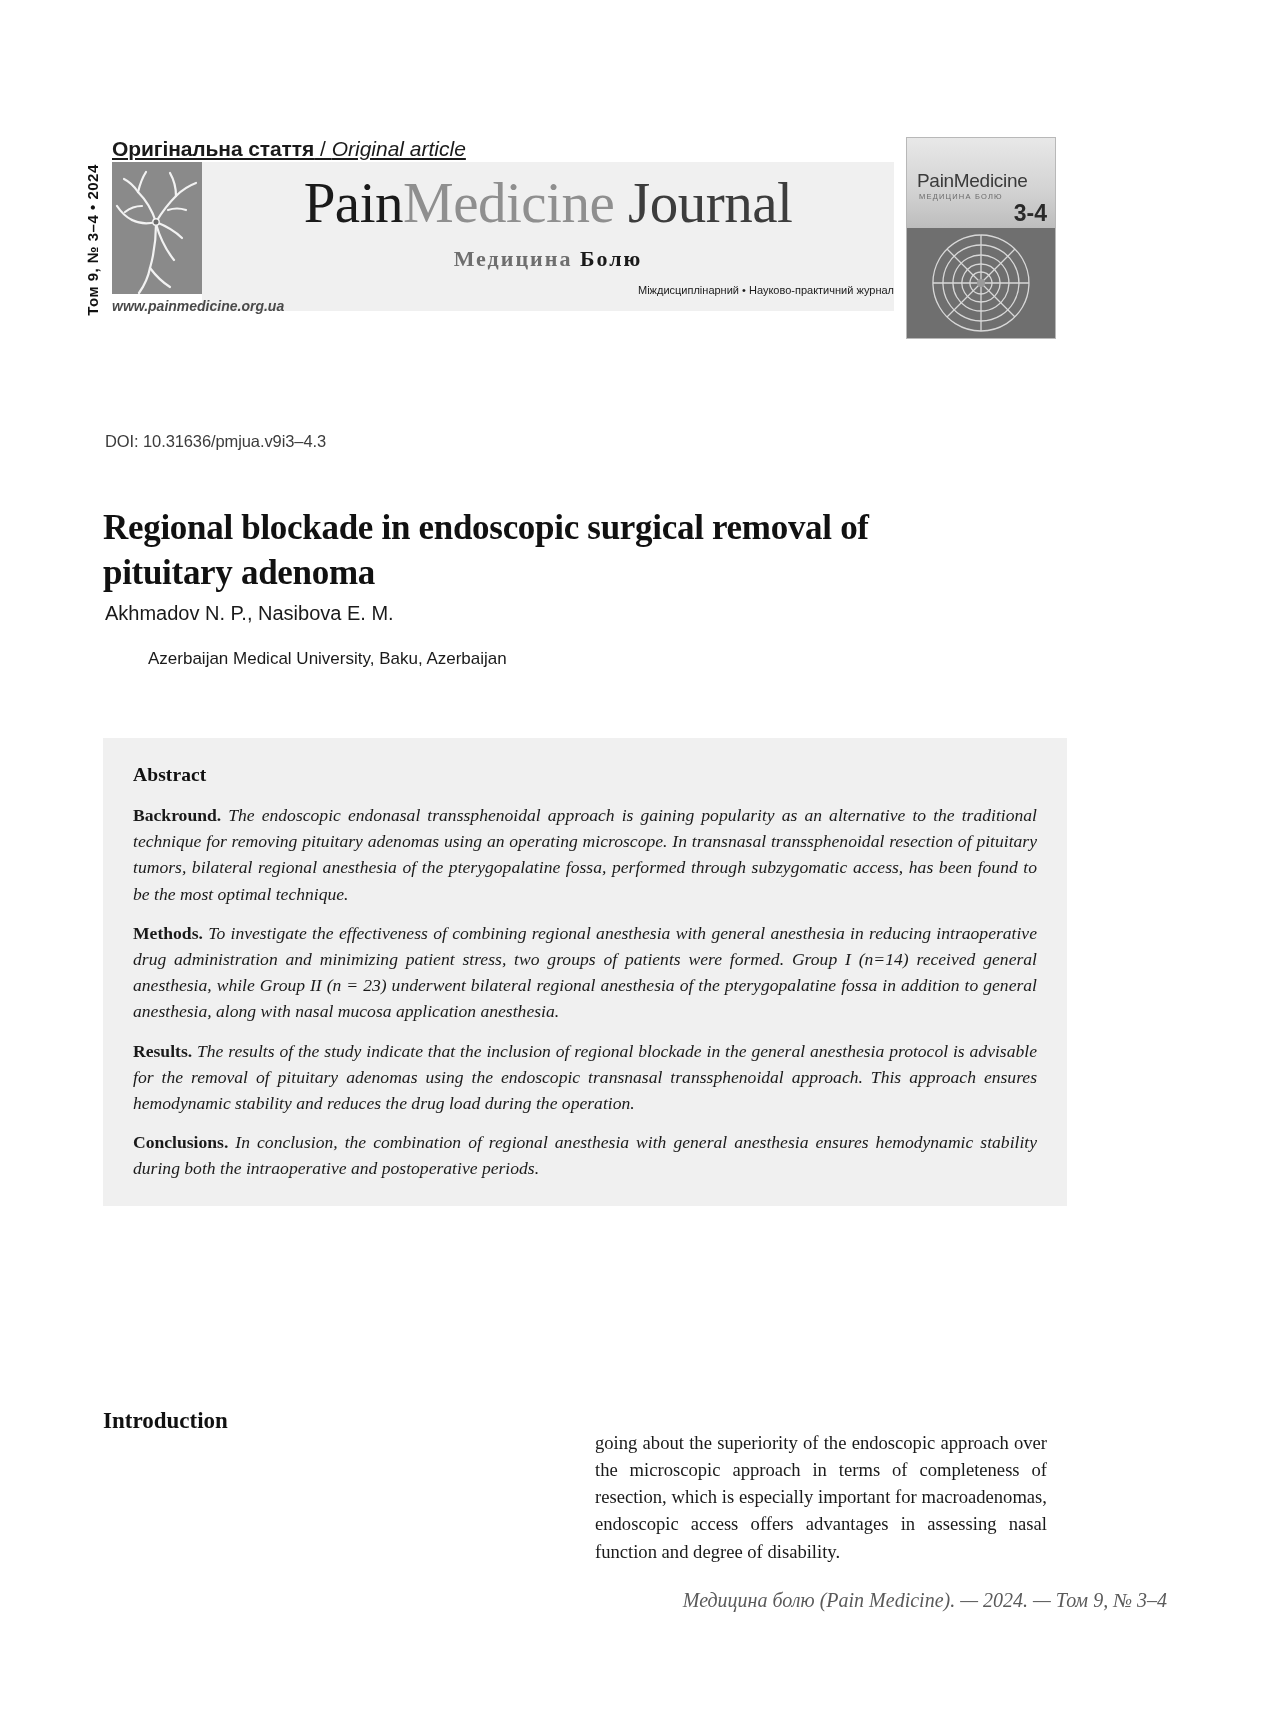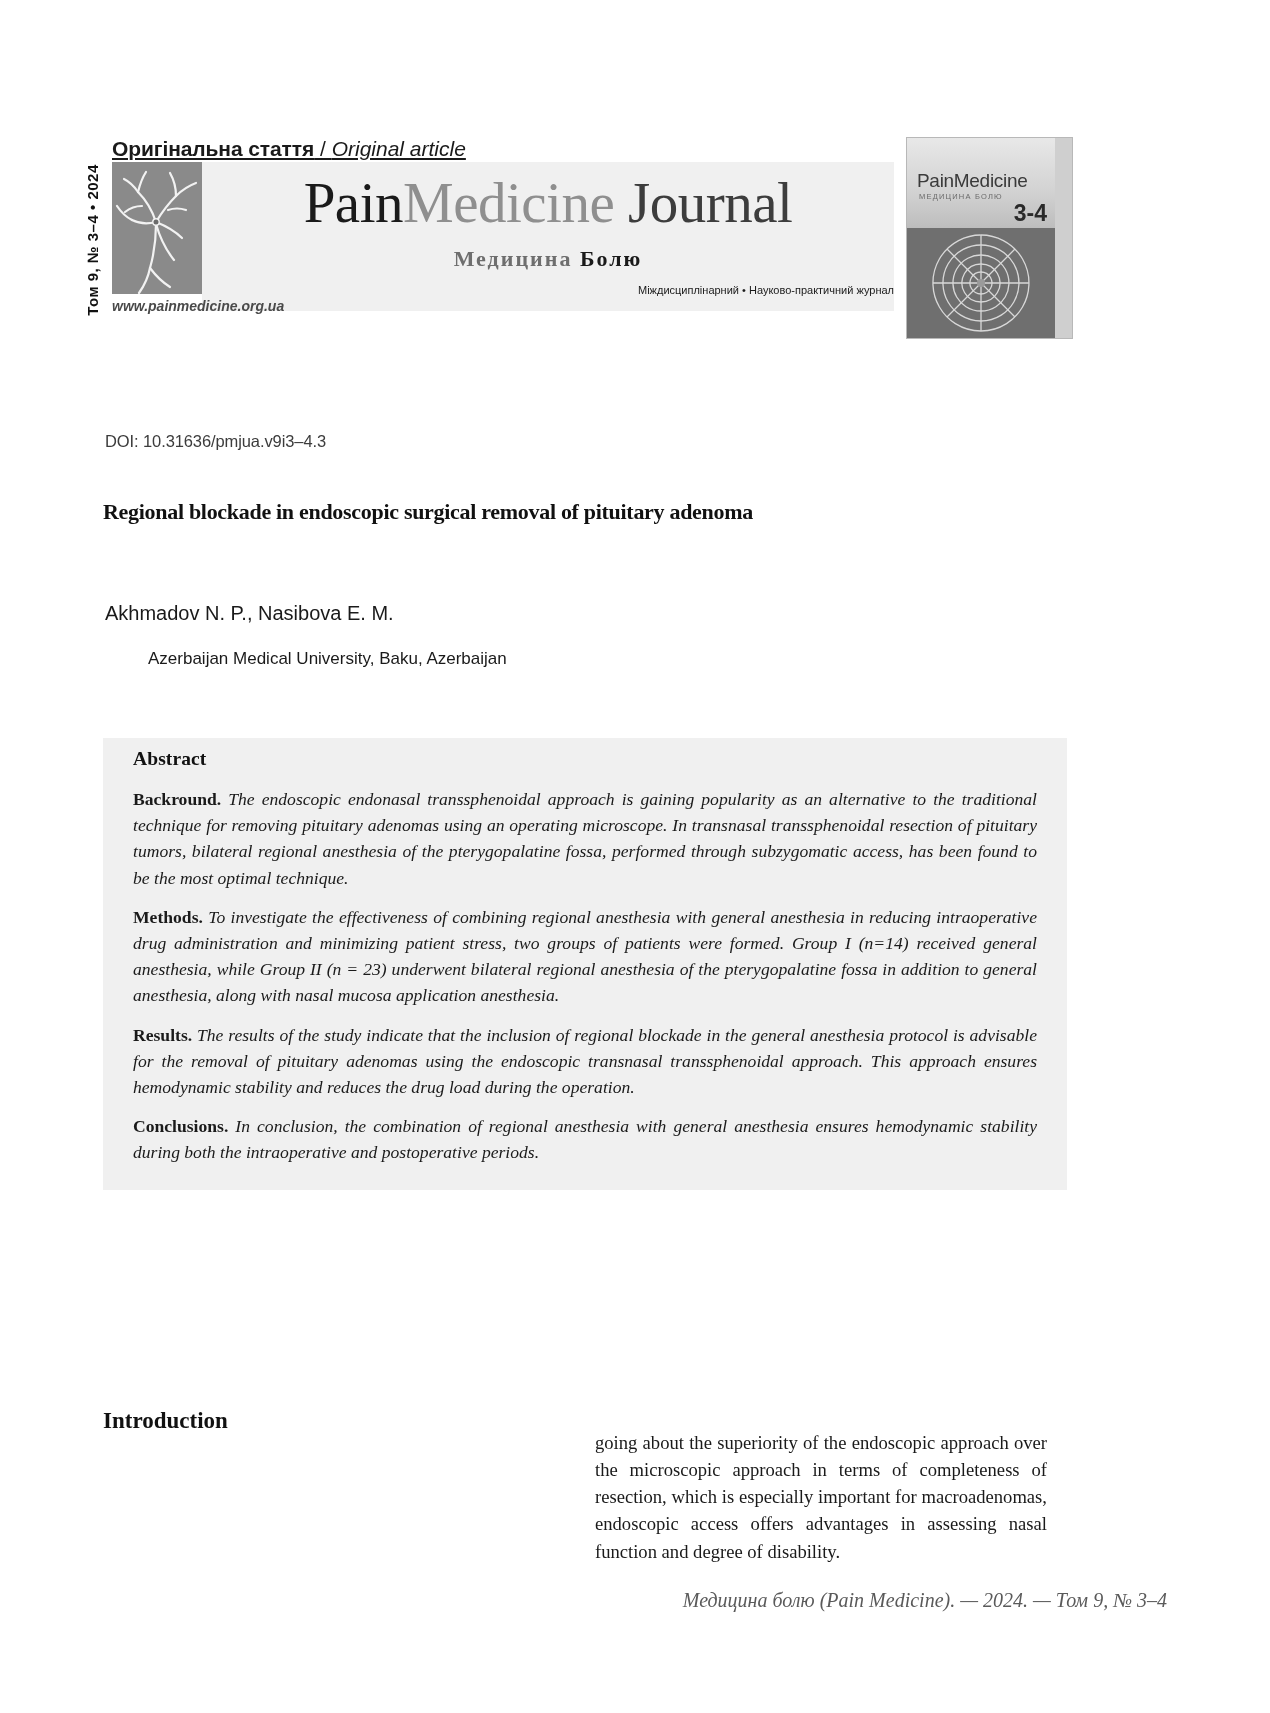--- a/index.html
+++ b/index.html
@@ -135,21 +135,20 @@
 
   .cover {
     position: absolute;
     left: 906px;
     top: 137px;
     width: 148px;
     height: 200px;
     background: #cfcfcf;
     border: 1px solid #b8b8b8;
     overflow: hidden;
-    padding-left: 17px;
   }
   .cover-top {
     position: absolute;
     left: 0; top: 0;
     width: 148px; height: 90px;
     background: linear-gradient(180deg, #e8e8e8 0%, #d2d2d2 60%, #bdbdbd 100%);
   }
   .cover-brand {
     position: absolute;
     left: 10px;
@@ -195,21 +194,21 @@
     color: #3c3c3c;
     letter-spacing: -0.1px;
   }
   .art-title {
     position: absolute;
     left: 103px;
     top: 483px;
     width: 900px;
     font-family: "Liberation Serif", serif;
     font-weight: bold;
-    font-size: 22px;
+    font-size: 35px;
     line-height: 1.27;
     color: #111;
     letter-spacing: -0.3px;
   }
   .authors {
     position: absolute;
     left: 105px;
     top: 602px;
     font-size: 20px;
     color: #1a1a1a;
@@ -223,21 +222,21 @@
     margin-left: 43px;
   }
 
   
   .abstract {
     position: absolute;
     left: 103px;
     top: 738px;
     width: 964px;
     background: #f0f0f0;
-    padding: 10px 30px 24px 30px;
+    padding: 26px 30px 24px 30px;
     box-sizing: border-box;
   }
   .abs-heading {
     font-family: "Liberation Serif", serif;
     font-weight: bold;
     font-size: 19.5px;
     color: #111;
     margin: 0 0 16px 0;
     letter-spacing: 0.1px;
   }

